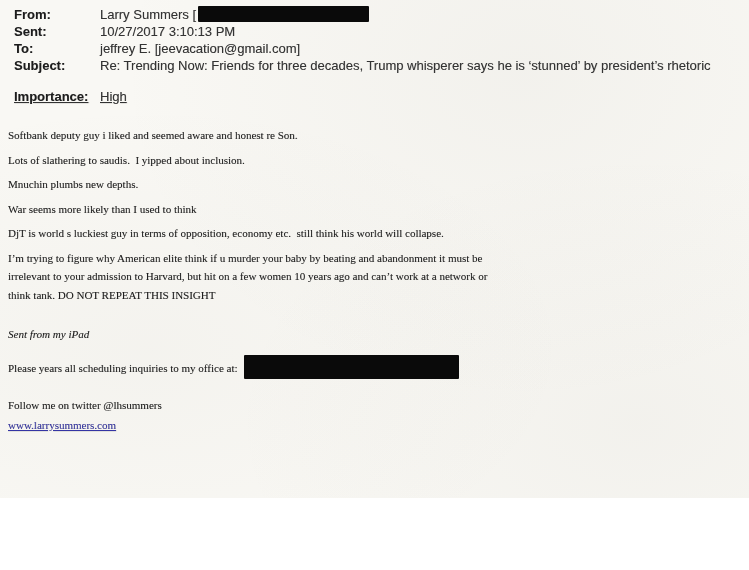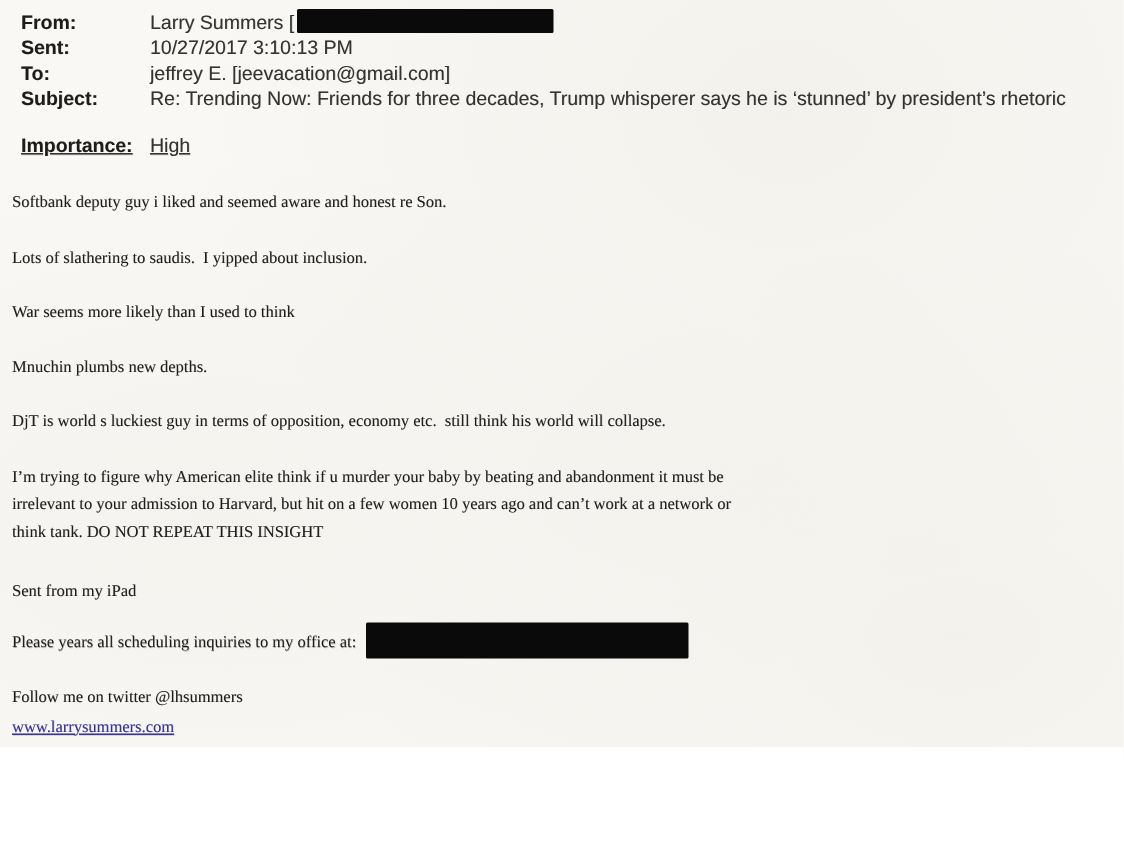--- a/index.html
+++ b/index.html
@@ -46,22 +46,22 @@
     position: absolute;
     left: 8px;
     top: 126px;
     width: 737px;
     font-family: "Liberation Serif", serif;
     font-size: 11px;
     line-height: 18.5px;
     color: #1e1e1e;
   }
   .p { margin: 0; white-space: pre-wrap; }
-  .p + .p { margin-top: 18px; }
-  .p.sent  { margin-top: 21px; }
+  .p + .p { margin-top: 6px; }
+  .p.sent  { margin-top: 21px; font-style: italic; }
   .p.sched { margin-top: 15px; }
   .p.sig   { margin-top: 16px; line-height: 20px; }
 
   .link {
     color: #3434a4;
     text-decoration: underline;
     cursor: pointer;
   }
 </style>
 </head>
@@ -88,22 +88,22 @@
     </div>
     <div class="hrow importance">
       <span class="hlabel">Importance:</span>
       <span class="hvalue">High</span>
     </div>
   </div>
 
   <div class="bodytext">
     <p class="p">Softbank deputy guy i liked and seemed aware and honest re Son.</p>
     <p class="p">Lots of slathering to saudis.  I yipped about inclusion.</p>
+    <p class="p">Mnuchin plumbs new depths.</p>
     <p class="p">War seems more likely than I used to think</p>
-    <p class="p">Mnuchin plumbs new depths.</p>
     <p class="p">DjT is world s luckiest guy in terms of opposition, economy etc.  still think his world will collapse.</p>
     <p class="p">I’m trying to figure why American elite think if u murder your baby by beating and abandonment it must be
 irrelevant to your admission to Harvard, but hit on a few women 10 years ago and can’t work at a network or
 think tank. DO NOT REPEAT THIS INSIGHT</p>
     <p class="p sent">Sent from my iPad</p>
     <p class="p sched"><span>Please years all scheduling inquiries to my office at:</span><span class="redact redact-office"></span></p>
     <p class="p sig"><span>Follow me on twitter @lhsummers</span><br><a class="link">www.larrysummers.com</a></p>
   </div>
 
 </div>

